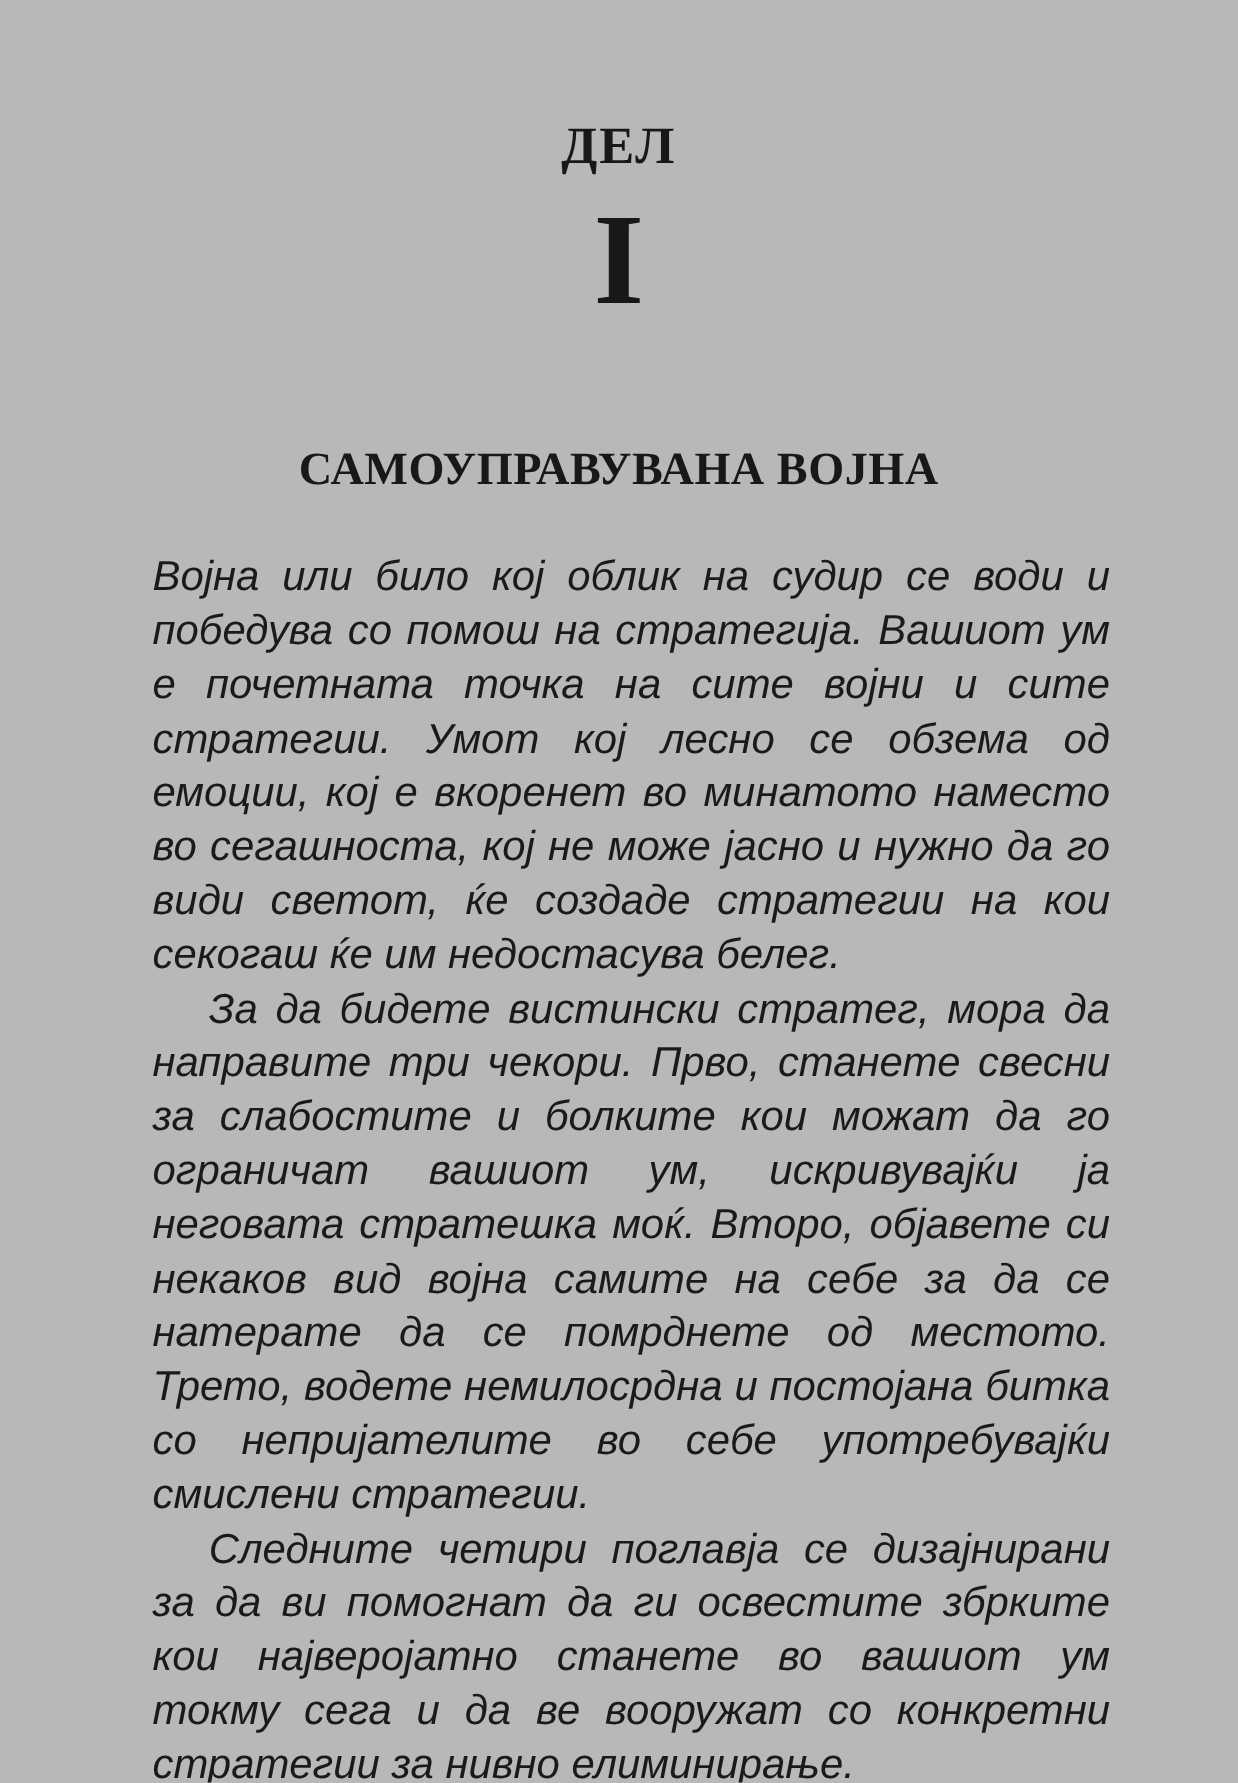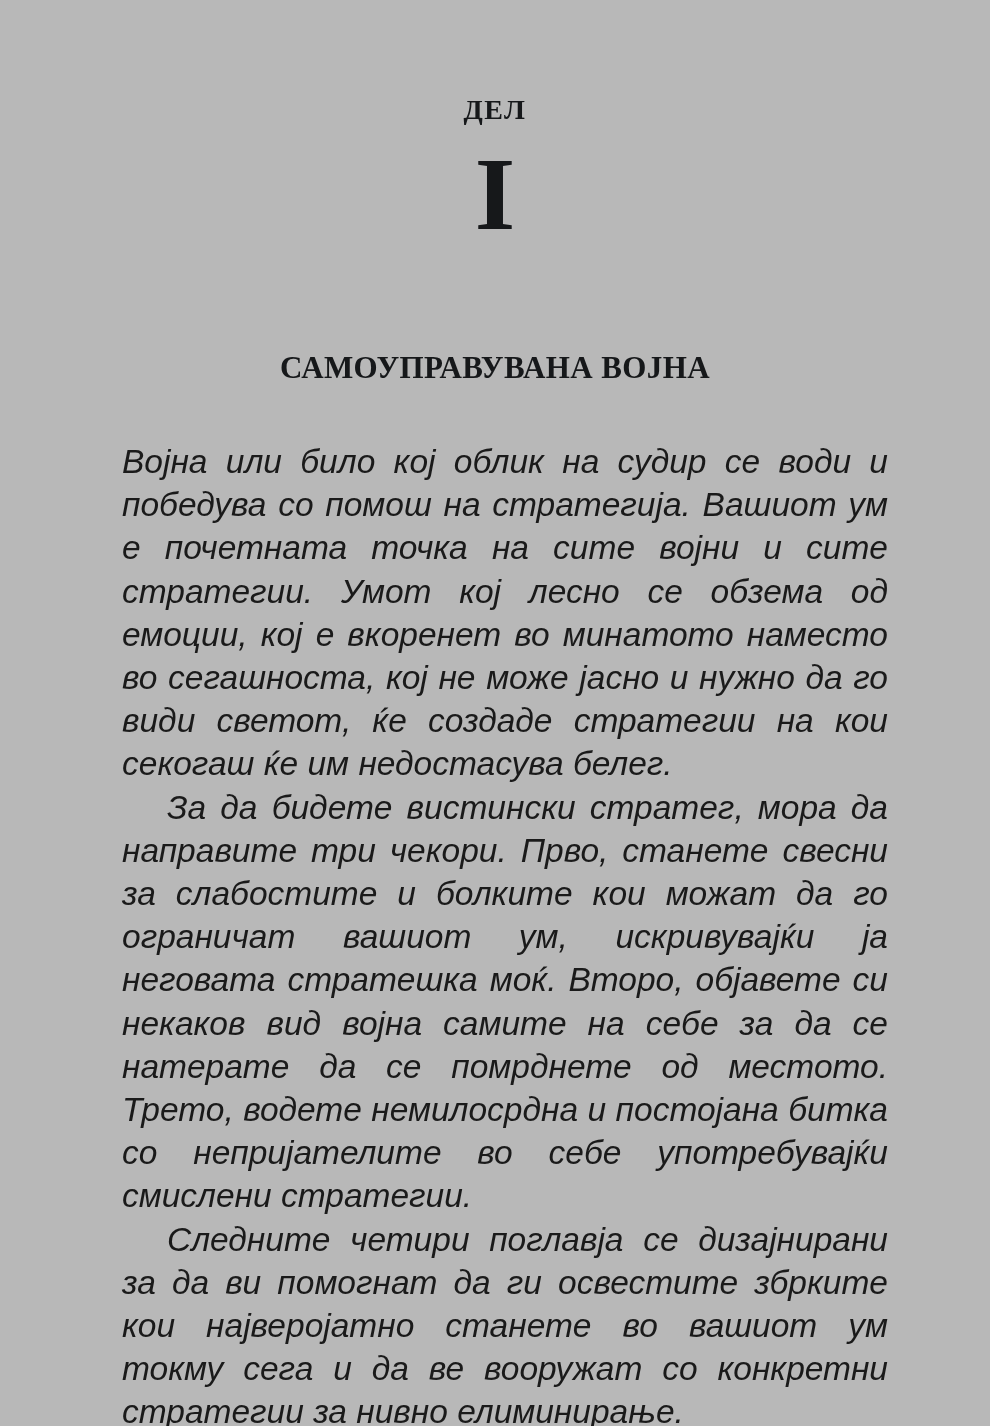--- a/index.html
+++ b/index.html
@@ -27,21 +27,21 @@
     position: absolute;
     left: 0;
     right: 0;
     top: 96px;
     text-align: center;
   }
 
   .part-word {
     font-family: "Liberation Serif", "DejaVu Serif", serif;
     font-weight: bold;
-    font-size: 28px;
+    font-size: 42px;
     letter-spacing: 1.5px;
     line-height: 1;
     color: #16181a;
     display: block;
   }
 
   .part-numeral {
     font-family: "Liberation Serif", "DejaVu Serif", serif;
     font-weight: bold;
     font-size: 104px;
@@ -54,21 +54,21 @@
 
   
   .section-title {
     position: absolute;
     left: 0;
     right: 0;
     top: 330px;
     text-align: center;
     font-family: "Liberation Serif", "DejaVu Serif", serif;
     font-weight: bold;
-    font-size: 31px;
+    font-size: 37px;
     letter-spacing: 0.4px;
     line-height: 1.12;
     color: #16181a;
     white-space: nowrap;
   }
 
   
   .body-block {
     position: absolute;
     left: 122px;

